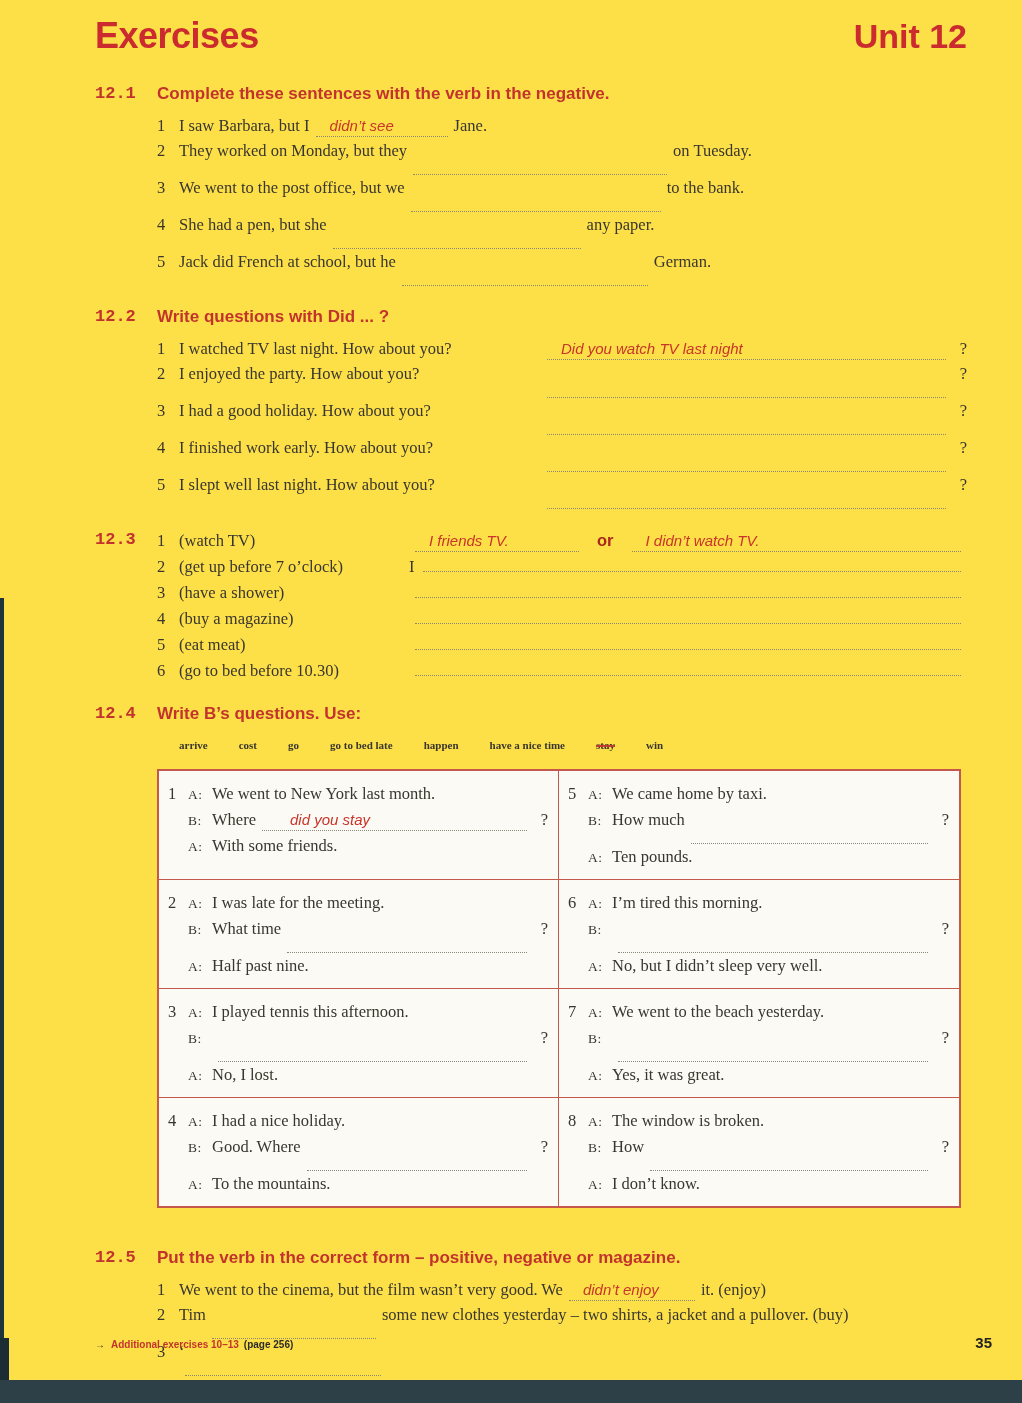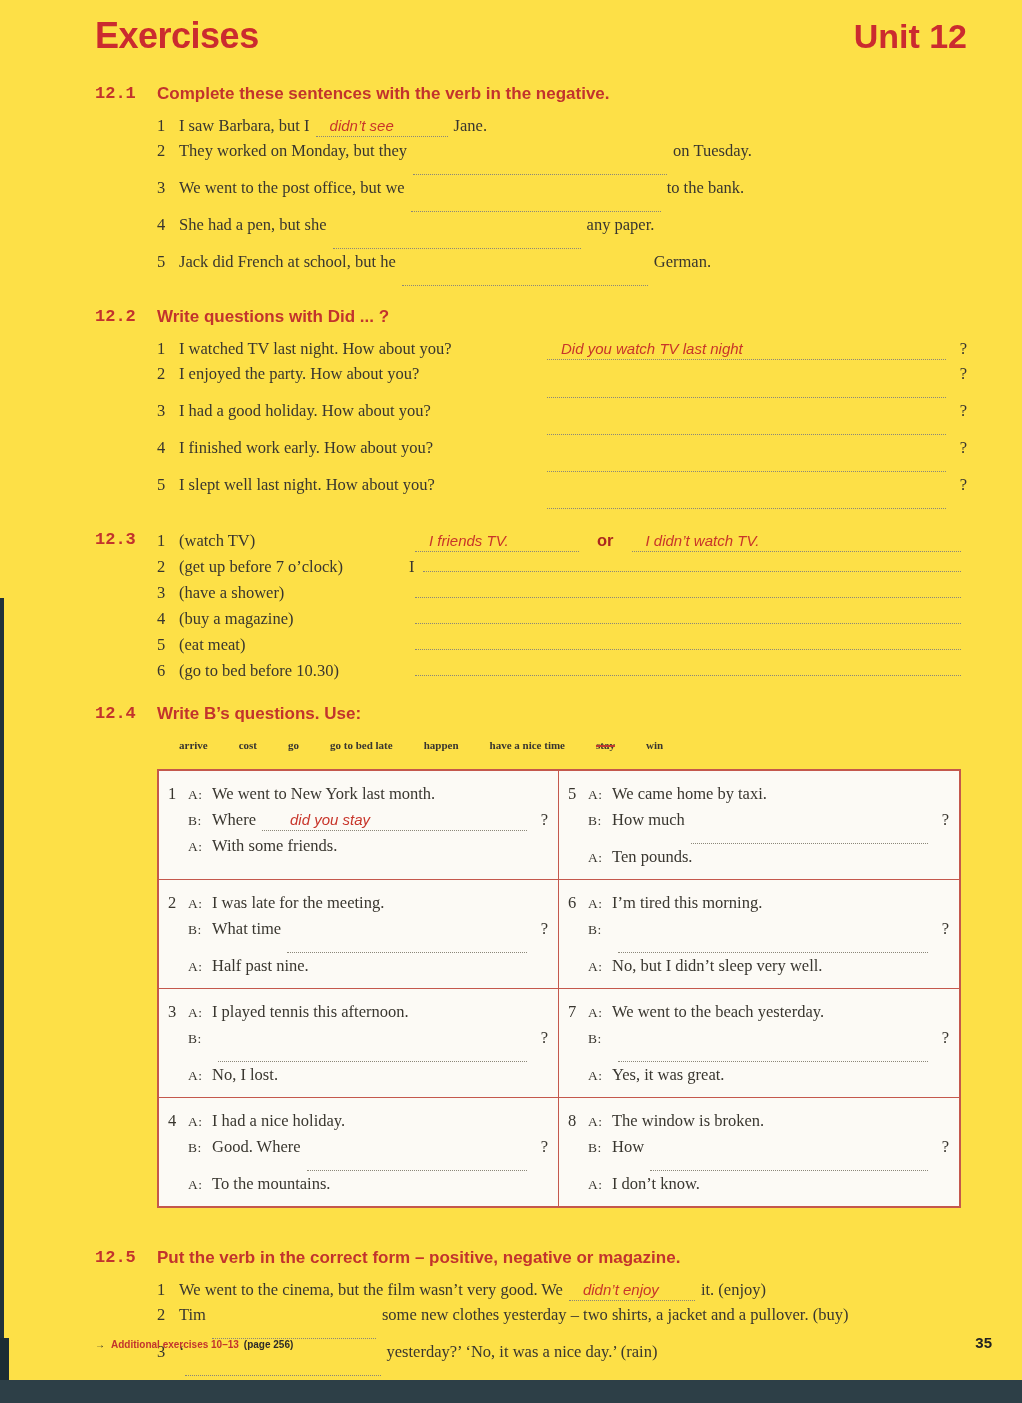--- a/index.html
+++ b/index.html
@@ -442,21 +442,20 @@
               <span class="hand"></span>
             </span>
           <span>some new clothes yesterday – two shirts, a jacket and a pullover.  (buy)</span>
         </div>
         <div class="row">
           <span class="inum">3</span>
           <span>‘</span>
           <span class="blank" style="width:182px;margin-left:0">
               <span class="hand"></span>
             </span>
-          <span>yesterday?’    ‘No, it was a nice day.’  (rain)</span>
         </div>
         <div class="row">
           <span class="inum">4</span>
           <span>We were tired, so we</span>
 
           <span>long at the party.  (stay)</span>
         </div>
 
       </div>
     </div>

